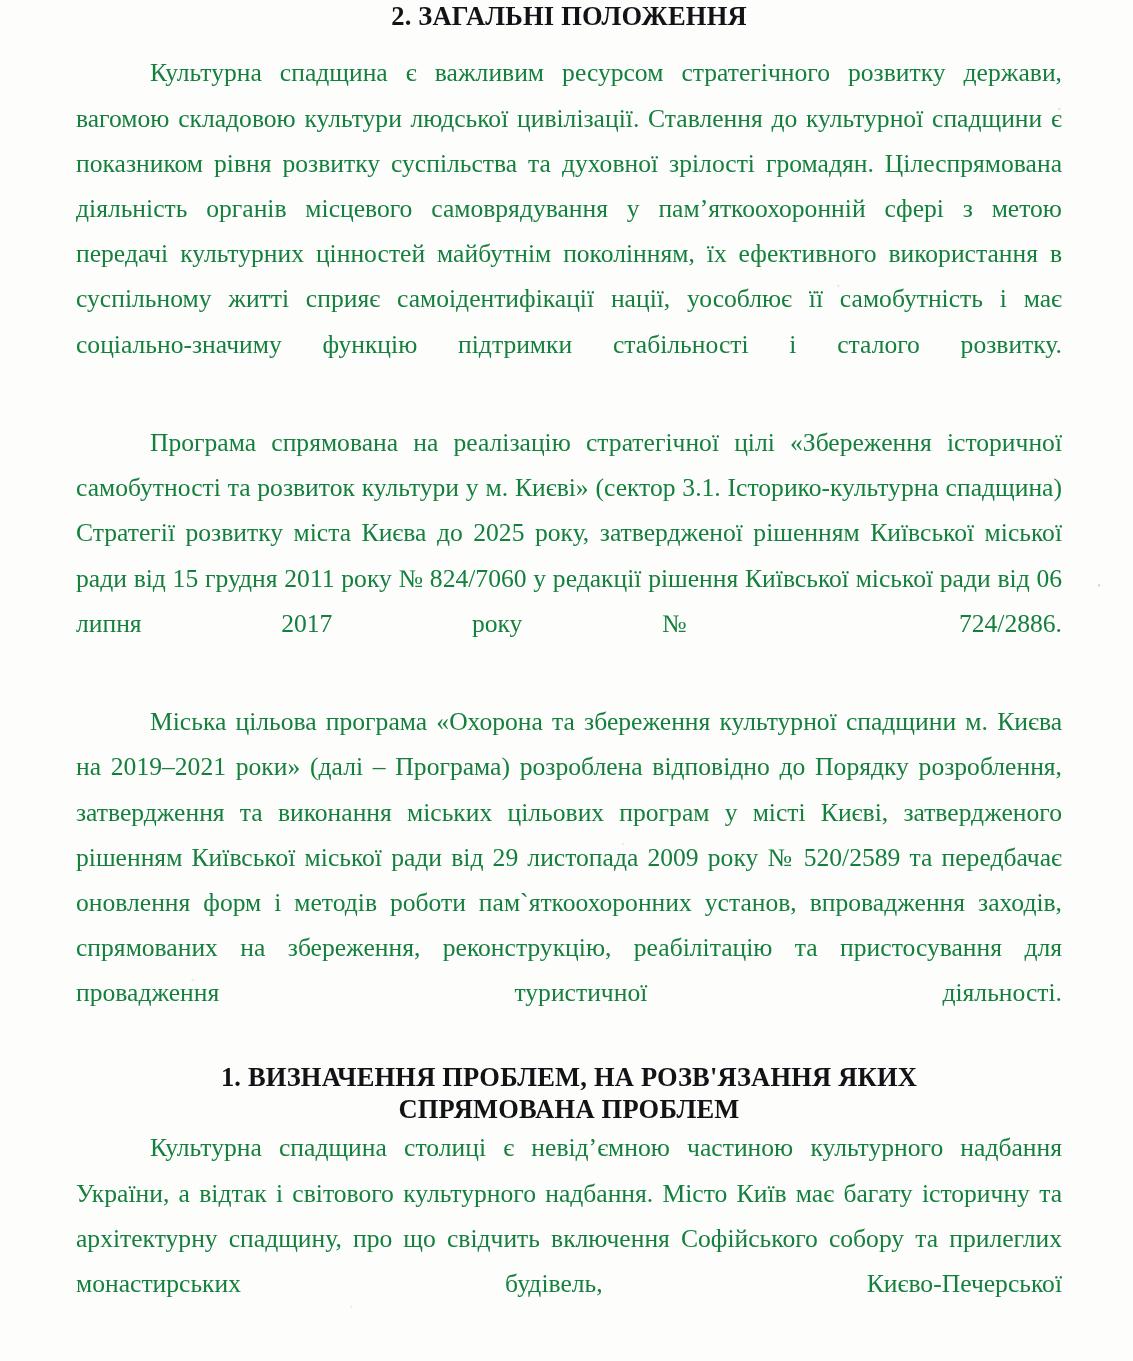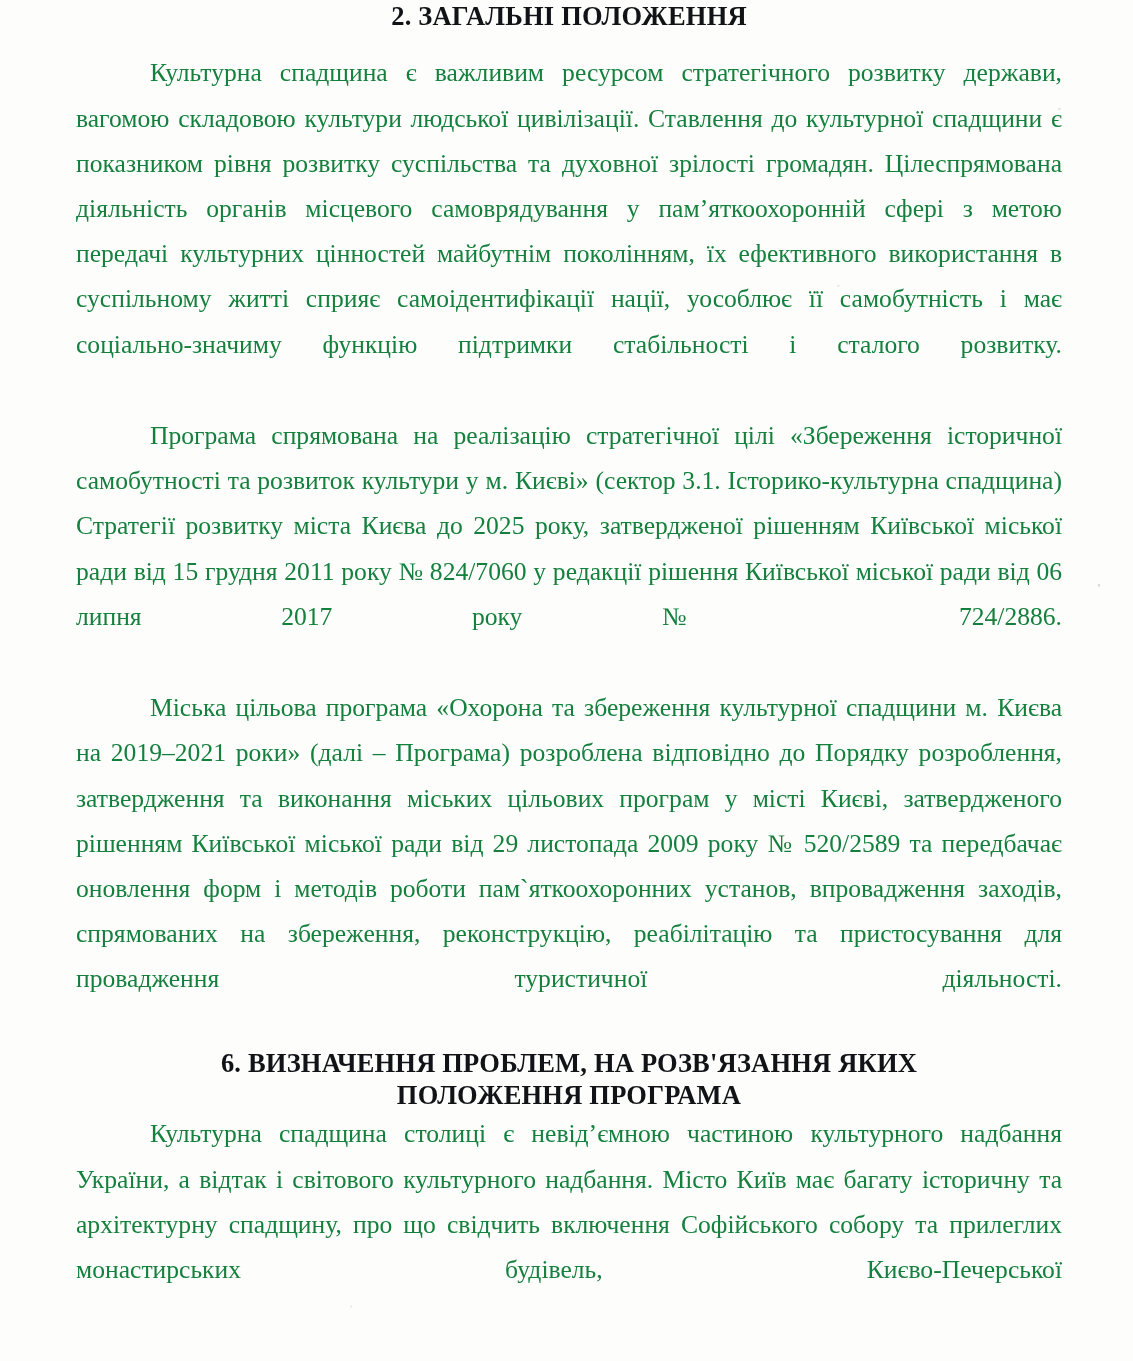--- a/index.html
+++ b/index.html
@@ -69,21 +69,21 @@
     text-align: justify;
     text-justify: inter-word;
     text-indent: 74px;
     margin: 0;
     padding: 0;
     color: #15803d;
     word-spacing: .2px;
   }
 
   p.par-first { margin-top: 18px; }
-  p.par-gap   { margin-top: 1px; }
+  p.par-gap   { margin-top: 8px; }
 
   
   p.body-par::after {
     content: "";
     display: inline-block;
     width: 100%;
   }
 
   .after-heading { margin-top: 30px; }
 </style>
@@ -95,23 +95,23 @@
   <div class="content">
 
     <h1 class="section-heading heading-1">2. ЗАГАЛЬНІ ПОЛОЖЕННЯ</h1>
 
     <p class="body-par par-first">Культурна спадщина є важливим ресурсом стратегічного розвитку держави, вагомою складовою культури людської цивілізації. Ставлення до культурної спадщини є показником рівня розвитку суспільства та духовної зрілості громадян. Цілеспрямована діяльність органів місцевого самоврядування у пам’яткоохоронній сфері з метою передачі культурних цінностей майбутнім поколінням, їх ефективного використання в суспільному житті сприяє самоідентифікації нації, уособлює її самобутність і має соціально-значиму функцію підтримки стабільності і сталого розвитку.</p>
 
     <p class="body-par par-gap">Програма спрямована на реалізацію стратегічної цілі «Збереження історичної самобутності та розвиток культури у м. Києві» (сектор 3.1. Історико-культурна спадщина) Стратегії розвитку міста Києва до 2025 року, затвердженої рішенням Київської міської ради від 15 грудня 2011 року №  824/7060 у редакції рішення Київської міської ради від 06 липня 2017 року № 724/2886.</p>
 
     <p class="body-par par-gap">Міська цільова програма «Охорона та збереження культурної спадщини м. Києва на 2019–2021 роки» (далі – Програма) розроблена відповідно до Порядку розроблення, затвердження та виконання міських цільових програм у місті Києві, затвердженого рішенням Київської міської ради від 29 листопада 2009 року № 520/2589 та передбачає оновлення форм і методів роботи пам`яткоохоронних установ, впровадження заходів, спрямованих на збереження, реконструкцію, реабілітацію та пристосування для провадження туристичної діяльності.</p>
 
-    <h1 class="section-heading heading-2">6. ВИЗНАЧЕННЯ ПРОБЛЕМ, НА РОЗВ'ЯЗАННЯ ЯКИХ</h1>
+    <h1 class="section-heading heading-2">1. ВИЗНАЧЕННЯ ПРОБЛЕМ, НА РОЗВ'ЯЗАННЯ ЯКИХ</h1>
 
-    <h1 class="section-heading">ПОЛОЖЕННЯ ПРОГРАМА</h1>
+    <h1 class="section-heading">СПРЯМОВАНА ПРОБЛЕМ</h1>
 
     <p class="body-par after-heading">Культурна спадщина столиці є невід’ємною частиною культурного надбання України, а відтак і світового культурного надбання. Місто Київ має багату історичну та архітектурну спадщину, про що свідчить включення Софійського собору та прилеглих монастирських будівель, Києво-Печерської</p>
 
   </div>
 
   <div class="scan-grain"></div>
 
 </div>
 
 </body></html>

